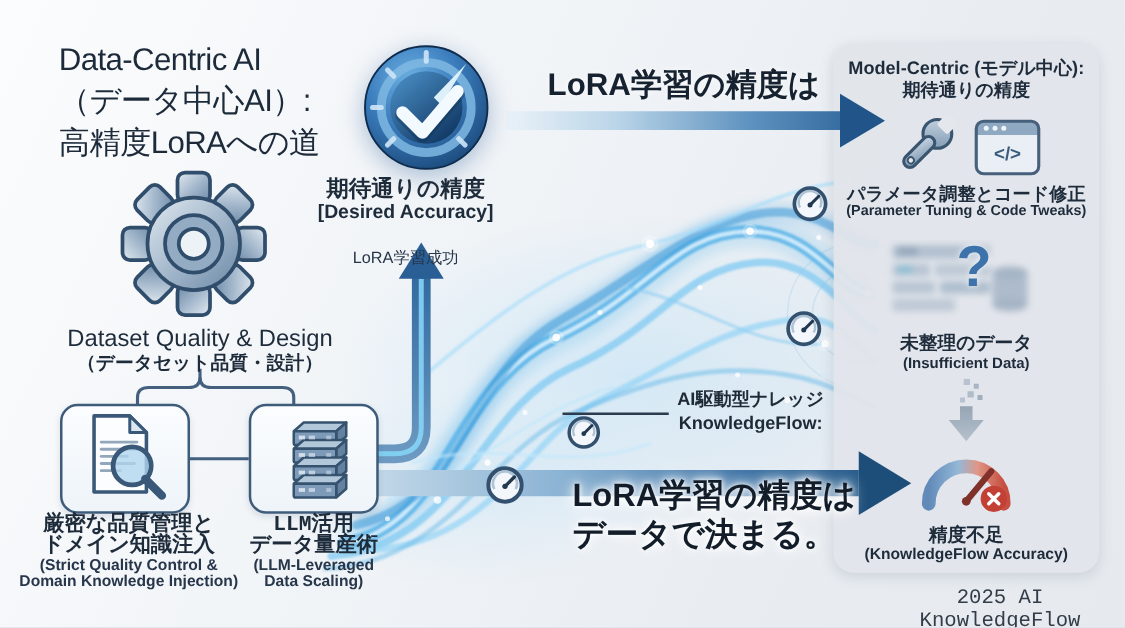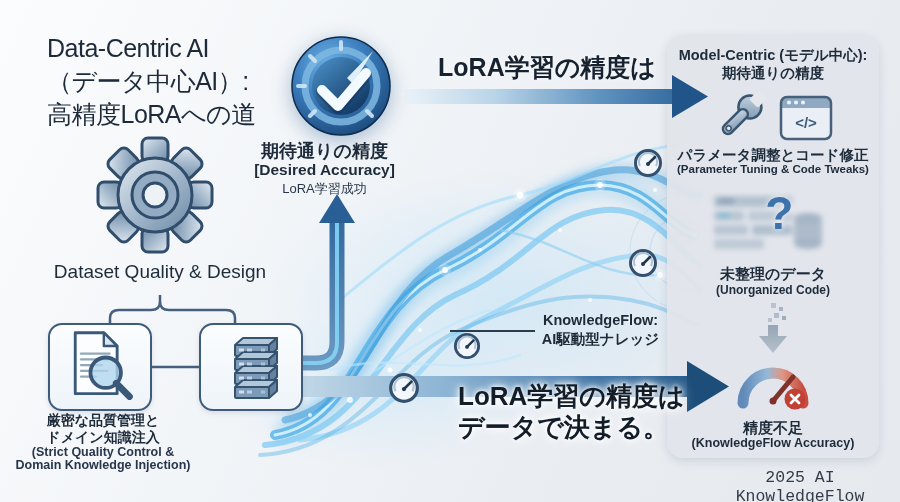--- a/index.html
+++ b/index.html
@@ -18,38 +18,38 @@
 
   
   .title{left:47px;top:32px;width:300px;color:#1c2a3a;font-weight:normal;font-size:25px;line-height:33px;letter-spacing:-.5px;}
 
   
   .badge{left:289px;top:34px;}
   .badge svg{filter:drop-shadow(0 5px 10px rgba(30,80,140,.35));}
   .badge-caption{left:222px;top:141px;width:205px;text-align:center;color:#1d2b3a;}
   .badge-jp{font-size:18px;font-weight:bold;line-height:20px;}
   .badge-en{font-size:15.5px;font-weight:bold;line-height:18px;}
-  .badge-sub{font-size:13px;line-height:17px;color:#27364a;margin-top:1px;}
+  .badge-sub{font-size:13px;line-height:17px;color:#27364a;margin-top:18px;}
 
   
   .gear{left:96px;top:136px;}
   .gear-caption{left:15px;top:261px;width:290px;text-align:center;color:#1d2b3a;}
   .gear-en{font-size:19px;font-weight:normal;line-height:21px;}
   .gear-jp{font-size:15px;font-weight:bold;line-height:18px;}
 
   
   .fbox{position:absolute;width:104px;height:88px;border:2.5px solid #3e5c7a;border-radius:14px;
         background:linear-gradient(180deg,#fbfdff 0%,#eef4f9 100%);
         box-shadow:0 2px 5px rgba(60,90,120,.15);display:flex;align-items:center;justify-content:center;}
   .box1{left:48px;top:323px;}
   .box2{left:199px;top:323px;}
   .box-caption{position:absolute;text-align:center;color:#1d2b3a;}
   .cap1{left:5px;top:412px;width:196px;}
   .cap2{left:186px;top:412px;width:130px;}
-  .box-jp{font-size:14px;font-weight:bold;line-height:17px;}
+  .box-jp{font-size:17px;font-weight:bold;line-height:17px;font-family:Liberation Mono, monospace;}
   .box-en{font-size:12.5px;font-weight:bold;line-height:13px;color:#27364a;}
 
   
   .top-arrow-label{left:422px;top:51px;width:250px;text-align:center;color:#16222f;font-size:25px;font-weight:bold;
                    text-shadow:0 0 5px rgba(255,255,255,.8);}
   .bottom-arrow-label{left:458px;top:381px;width:290px;color:#121d29;font-size:26px;font-weight:bold;line-height:31px;
                    text-shadow:0 0 4px #fff,0 0 9px #fff,0 0 14px rgba(255,255,255,.95);}
 
   
   .kflow{left:533px;top:311px;width:135px;text-align:center;color:#1e2a36;font-size:14.5px;font-weight:bold;line-height:19px;}
@@ -199,21 +199,21 @@
           <rect x="6" y="47" width="50" height="10" rx="2" fill="#a6b8c8"></rect>
           <rect x="86" y="26" width="28" height="26" fill="#8aa0b6"></rect>
           <ellipse cx="100" cy="26" rx="14" ry="5" fill="#7e95ad"></ellipse>
           <ellipse cx="100" cy="52" rx="14" ry="5" fill="#7e95ad"></ellipse>
         </g>
       </svg>
       <div class="qmark">?</div>
     </div>
 
     <div class="ptext p-ujp">未整理のデータ</div>
-    <div class="ptext p-uen">(Unorganized Code)</div>
+    <div class="ptext p-uen">(Insufficient Data)</div>
 
     <span class="px-arrow">
       <svg width="42" height="52" viewBox="0 0 42 52">
         <defs>
             <linearGradient id="pxg" x1="0" y1="0" x2="0" y2="1">
           <stop offset="0" stop-color="#96a4b4"></stop>
               <stop offset="1" stop-color="#b6c1cc"></stop>
         </linearGradient>
           </defs>
         <g fill="#8fa0b2">
@@ -353,20 +353,21 @@
         <rect x="46" y="2" width="26" height="24" rx="6" transform="rotate(270 59 59)"></rect>
         <rect x="46" y="2" width="26" height="24" rx="6" transform="rotate(315 59 59)"></rect>
         <circle cx="59" cy="59" r="37"></circle>
         <circle cx="59" cy="59" r="23" fill="#93abc3"></circle>
         <circle cx="59" cy="59" r="12" fill="#edf2f7"></circle>
       </g>
     </svg>
   </span>
   <div class="layer4 gear-caption">
     <div class="gear-en">Dataset Quality &amp; Design</div>
+    <div class="gear-jp">（データセット品質・設計）</div>
   </div>
 
   <div class="layer4 fbox box1">
     <span>
       <svg width="80" height="80" viewBox="0 0 84 84">
         <path d="M16,6 H46 L60,20 V70 H16 Z" fill="#fcfdfe" stroke="#3a5878" stroke-width="3" stroke-linejoin="round"></path>
         <path d="M46,6 V20 H60 Z" fill="#dce7f0" stroke="#3a5878" stroke-width="2.5" stroke-linejoin="round"></path>
         <g stroke="#93a7ba" stroke-width="2.4" stroke-linecap="round">
           <line x1="22" y1="28" x2="52" y2="28"></line>
           <line x1="22" y1="34" x2="52" y2="34"></line>
@@ -413,30 +414,36 @@
       </svg>
     </span>
   </div>
 
   <div class="layer4 box-caption cap1">
     <div class="box-jp">厳密な品質管理と</div>
     <div class="box-jp">ドメイン知識注入</div>
     <div class="box-en">(Strict Quality Control &amp;</div>
     <div class="box-en">Domain Knowledge Injection)</div>
   </div>
+  <div class="layer4 box-caption cap2">
+    <div class="box-jp">LLM活用</div>
+    <div class="box-jp">データ量産術</div>
+    <div class="box-en">(LLM-Leveraged</div>
+    <div class="box-en">Data Scaling)</div>
+  </div>
 
   <div class="layer4 top-arrow-label">LoRA学習の精度は</div>
   <div class="layer4 bottom-arrow-label">
     <div>LoRA学習の精度は</div>
     <div>データで決まる。</div>
   </div>
 
   <div class="layer4 kflow">
+    <div>AI駆動型ナレッジ</div>
     <div>KnowledgeFlow:</div>
-    <div>AI駆動型ナレッジ</div>
   </div>
 
   <span class="layer5 mini-gauge" style="left:633px;top:148px;">
     <svg width="30" height="30" viewBox="0 0 30 30">
         <circle cx="15" cy="15" r="12.5" fill="#f3f7fb" stroke="#33516f" stroke-width="3"></circle>
         <path d="M7,18 A9,9 0 1 1 23,18" fill="none" stroke="#9cb6cc" stroke-width="2" opacity=".8"></path>
         <line x1="15" y1="16" x2="22" y2="9" stroke="#22384e" stroke-width="2.5" stroke-linecap="round"></line>
         <circle cx="15" cy="16" r="2" fill="#22384e"></circle>
       </svg>
   </span>

